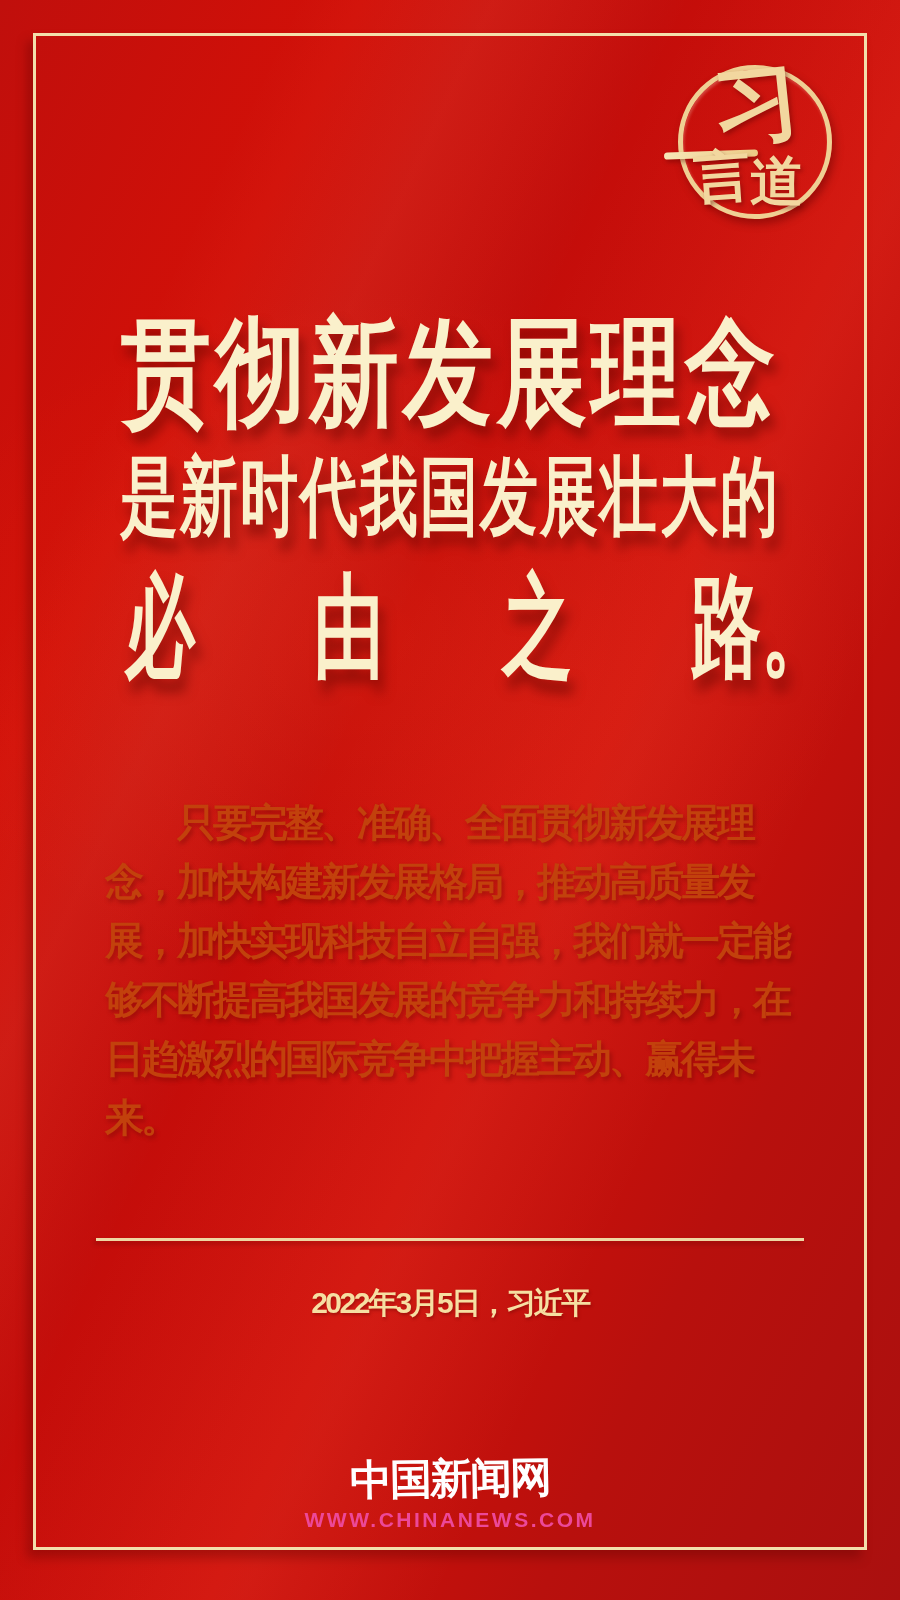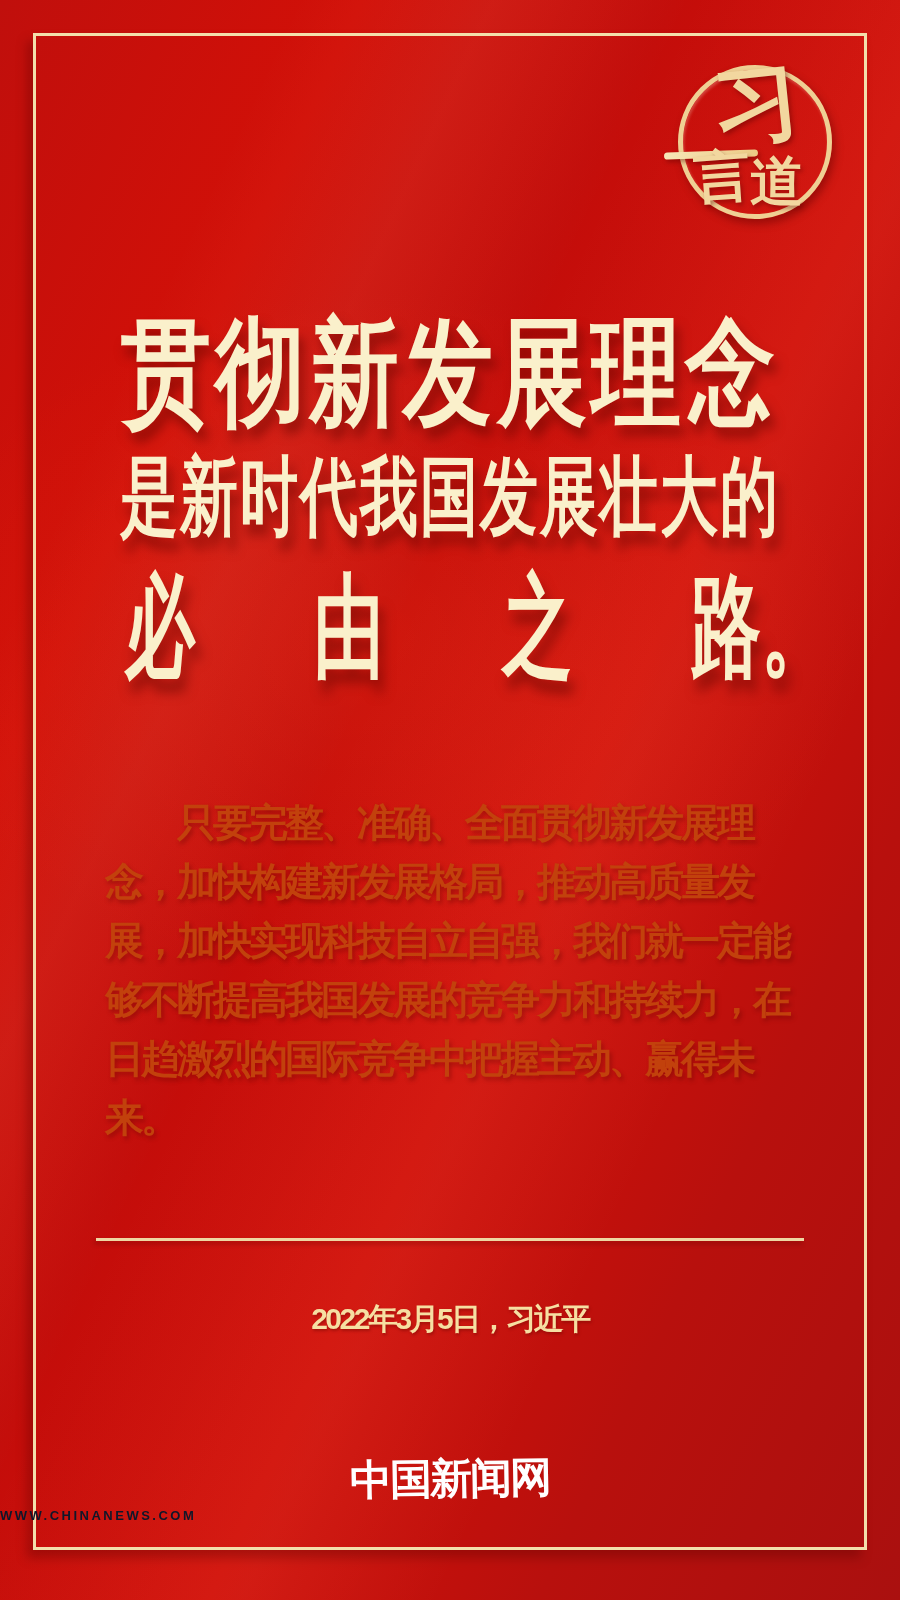--- a/index.html
+++ b/index.html
@@ -44,27 +44,27 @@
   
   .quote{
     position:absolute;left:105px;top:793px;width:700px;
     color:#c2410c;font-size:39px;letter-spacing:-3px;line-height:59px;font-weight:700;
     white-space:pre;text-shadow:2px 3px 4px rgba(100,5,0,0.4);
   }
   .divider{position:absolute;left:96px;top:1238px;width:708px;height:3px;background:#eed7a2;
     box-shadow:-2px 3px 4px rgba(90,0,0,0.35);}
   .attr{position:absolute;left:0;right:0;top:1280px;text-align:center;color:#f6dfa2;
     font-size:30px;letter-spacing:-2.5px;line-height:46px;font-weight:700;
-    text-shadow:1px 2px 3px rgba(100,5,0,0.4);margin-top:16px;}
+    text-shadow:1px 2px 3px rgba(100,5,0,0.4);}
   
   .brand{position:absolute;left:0;right:0;top:1458px;text-align:center;color:#ffffff;
     font-family:"Liberation Serif",serif;font-weight:700;font-size:42px;letter-spacing:-2px;
     line-height:1;transform:rotate(-1deg);}
-  .url{position:absolute;left:0;right:0;top:1508px;color:#0f172a;
-    font-size:13px;letter-spacing:2.5px;font-weight:600;}
+  .url{position:absolute;left:0;right:0;top:1508px;text-align:center;color:#ec4899;
+    font-size:21px;letter-spacing:2.5px;font-weight:600;}
 </style>
 </head>
 <body>
 
 <div class="ray"></div>
 <div class="frame"></div>
 
 <div class="seal">
   <div class="ring"></div>
   <div class="xi">习</div>

